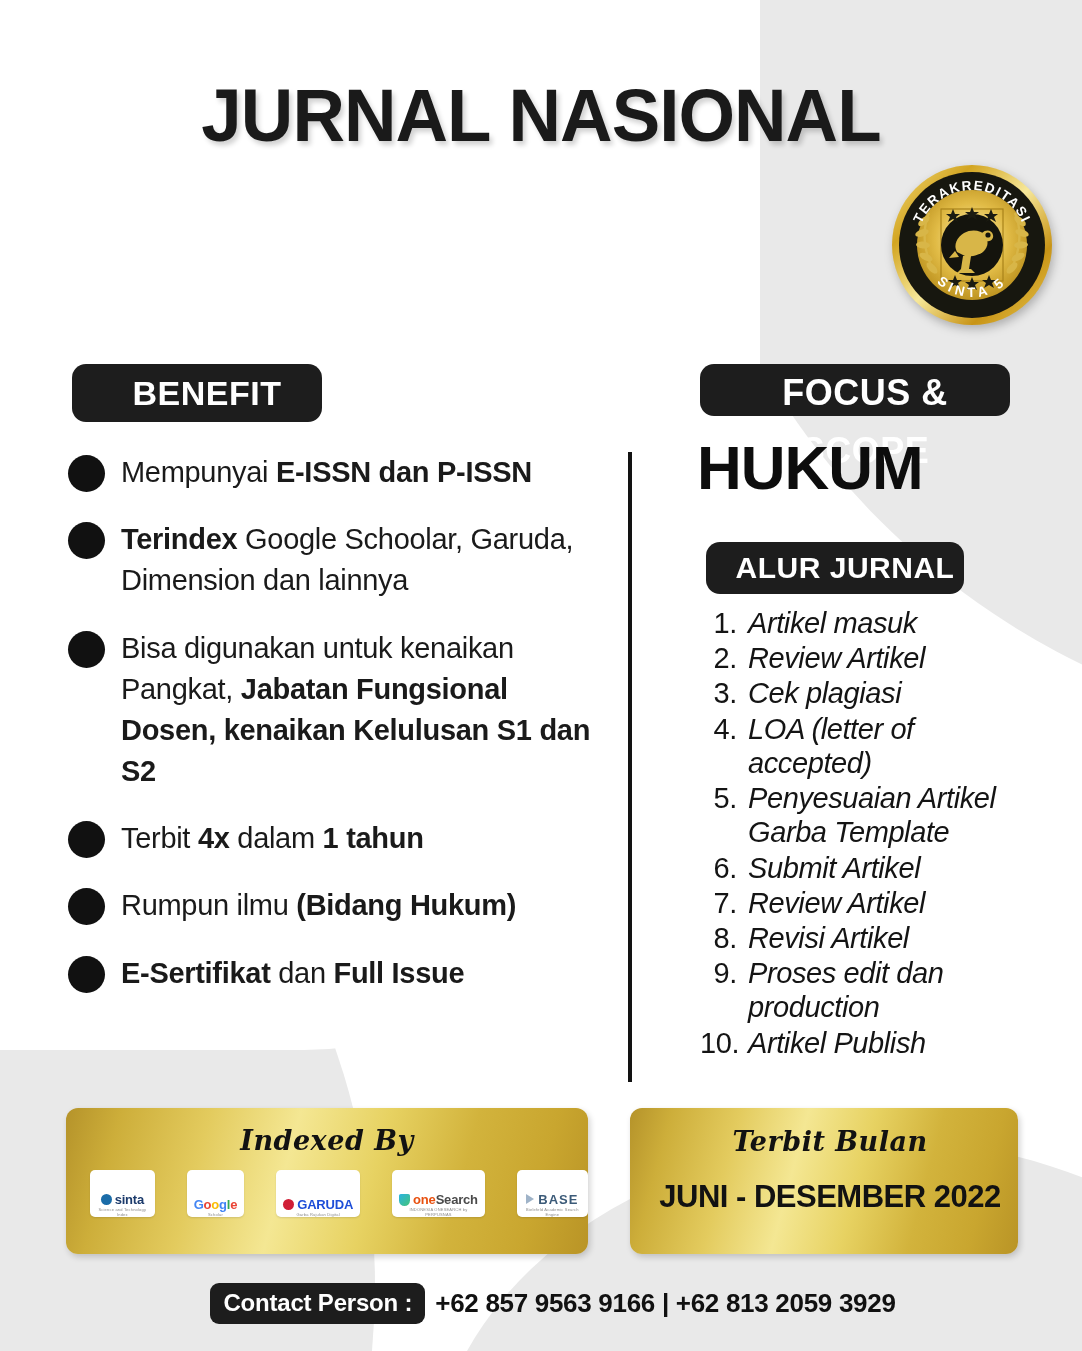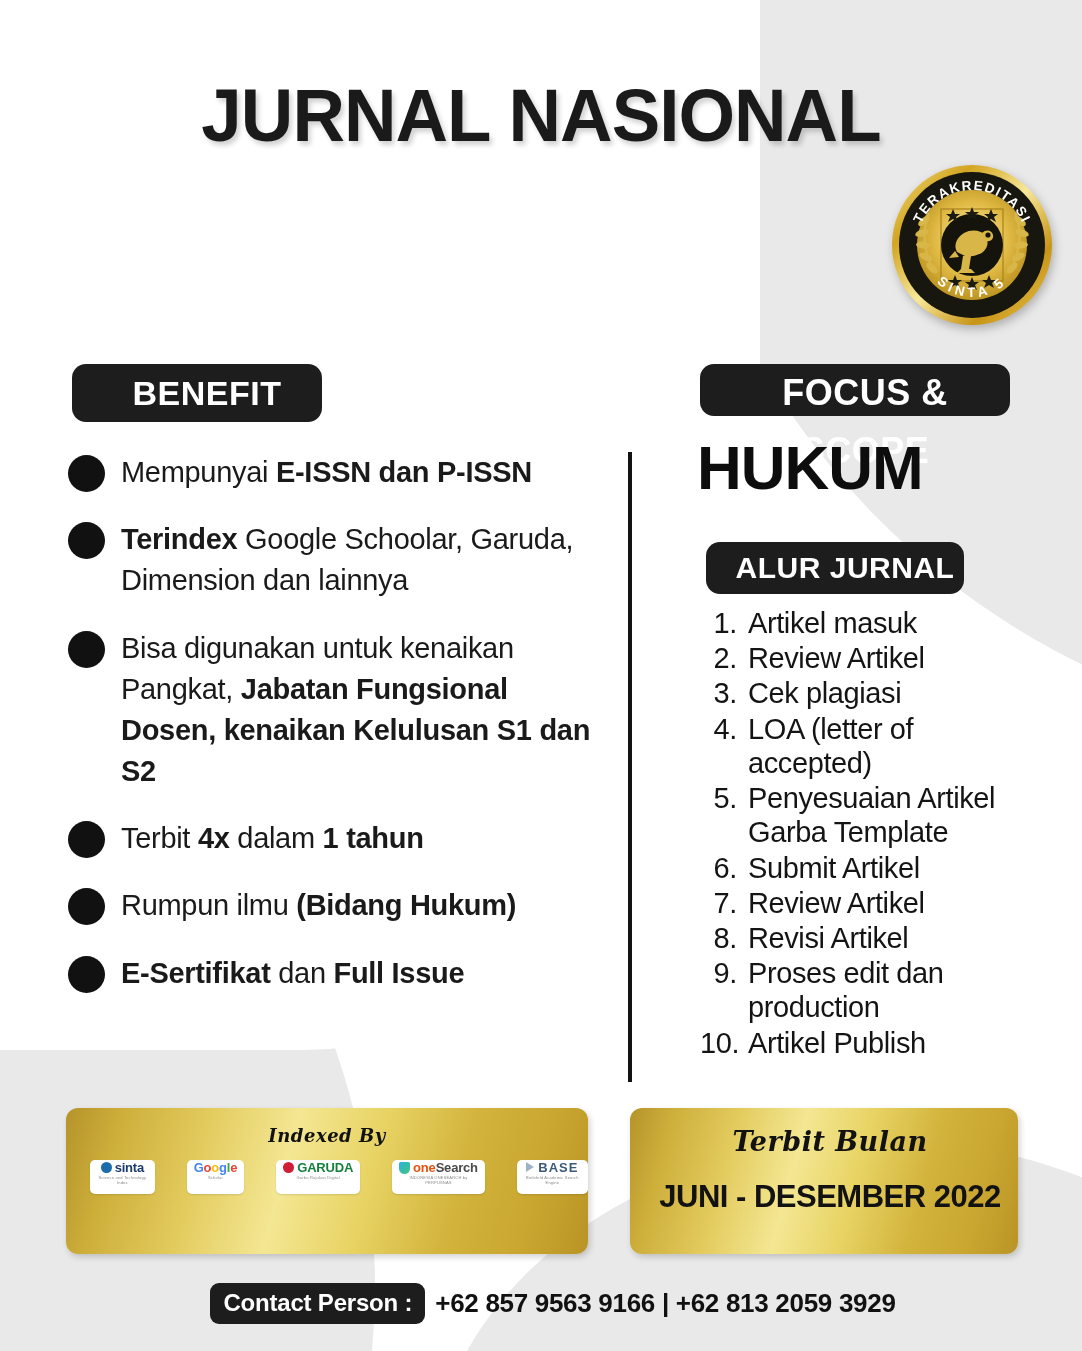--- a/index.html
+++ b/index.html
@@ -256,21 +256,21 @@
     margin-bottom: 1px;
   }
 
   .alur-num {
     flex: 0 0 auto;
     width: 48px;
     text-align: right;
     padding-right: 11px;
   }
 
-  .alur-label { flex: 1 1 auto; }
+  .alur-label { flex: 1 1 auto; font-style: italic; }
 
   
   .gold-banner {
     position: absolute;
     border-radius: 12px;
     background: linear-gradient(105deg,
       #b5932a 0%,
       #cdae3a 10%,
       #e3cb5e 26%,
       #f4e793 42%,
@@ -302,42 +302,42 @@
     text-align: center;
     font-family: "DejaVu Serif", serif;
     font-style: italic;
     font-weight: bold;
     color: #121212;
     letter-spacing: 0.5px;
   }
 
   #indexed-title {
     margin-top: 17px;
-    font-size: 18px;
+    font-size: 27px;
   }
 
   #terbit-title {
     margin-top: 18px;
     font-size: 27px;
   }
 
   #logo-row {
     display: flex;
     justify-content: center;
     align-items: center;
     gap: 8px;
     margin-top: 14px;
   }
 
   .logo-chip {
     background: #ffffff;
     border-radius: 5px;
-    height: 34px;
+    height: 47px;
     display: flex;
-    align-items: flex-start;
+    align-items: flex-end;
     justify-content: center;
     padding: 0 7px;
     box-shadow: 0 1px 2px rgba(0,0,0,0.12);
     margin-left: 24px;
   }
   .logo-chip-label {
     font-size: 13px;
     font-weight: bold;
     font-family: "Liberation Sans", sans-serif;
     white-space: nowrap;
@@ -584,21 +584,21 @@
           </div>
         </div>
         <div class="logo-chip">
           <div style="text-align: center;">
             <div class="logo-chip-label"><span class="g-blue">G</span><span class="g-red">o</span><span class="g-yellow">o</span><span class="g-blue">g</span><span class="g-green">l</span><span class="g-red">e</span></div>
             <span class="chip-sub">Scholar</span>
           </div>
         </div>
         <div class="logo-chip">
           <div style="text-align: center;">
-            <div class="logo-chip-label"><span style="display: inline-block; width: 11px; height: 11px; border-radius: 50%; background: rgb(208, 30, 54); margin-right: 3px; vertical-align: -1px;"></span><span style="color: #15803d;">GARUDA</span></div>
+            <div class="logo-chip-label"><span style="display: inline-block; width: 11px; height: 11px; border-radius: 50%; background: rgb(208, 30, 54); margin-right: 3px; vertical-align: -1px;"></span><span style="color: #1d4ed8;">GARUDA</span></div>
             <span class="chip-sub">Garba Rujukan Digital</span>
           </div>
         </div>
         <div class="logo-chip">
           <div style="text-align: center;">
             <div class="logo-chip-label"><span style="display: inline-block; width: 11px; height: 12px; border-radius: 2px 2px 6px 6px; background: linear-gradient(135deg, rgb(43, 179, 224), rgb(68, 196, 122)); margin-right: 3px; vertical-align: -2px;"></span><span><span style="color:#e8500f;">one</span><span style="color:#4a4a4a;">Search</span></span></div>
             <span class="chip-sub">INDONESIA ONESEARCH by PERPUSNAS</span>
           </div>
         </div>
         <div class="logo-chip">

